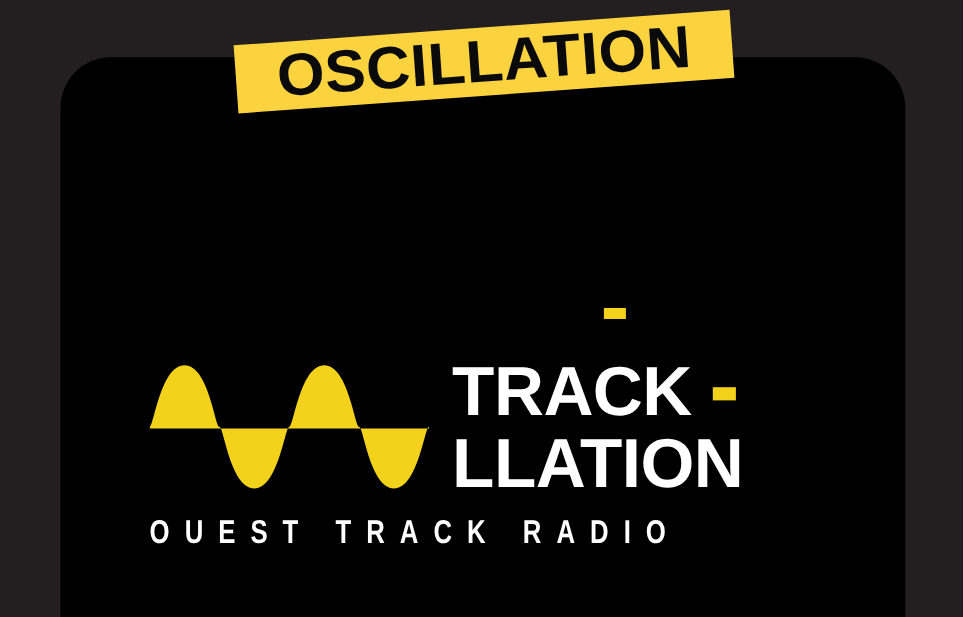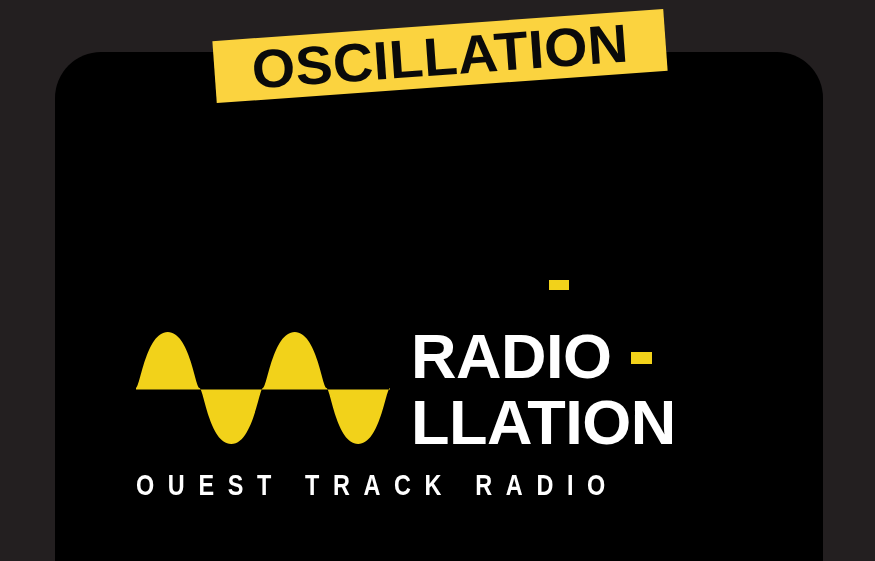--- a/index.html
+++ b/index.html
@@ -175,21 +175,21 @@
                C 194.5,60 200.5,116 222.25,116
                C 244,116 250,60 254,60
                L 254,61.6 L 0,61.6 Z" fill="#f2d21a"></path>
     </svg>
 
     <div id="wordmark">
 
       <div id="tick-top"></div>
 
       <div id="wm-row1">
-        <span class="wm-line">RADIO</span>
+        <span class="wm-line">TRACK</span>
         <span id="tick-hyphen"></span>
       </div>
 
       <div id="wm-row2">
         <span class="wm-line">LLATION</span>
       </div>
     </div>
 
     <div id="tagline">OUEST TRACK RADIO</div>
 

